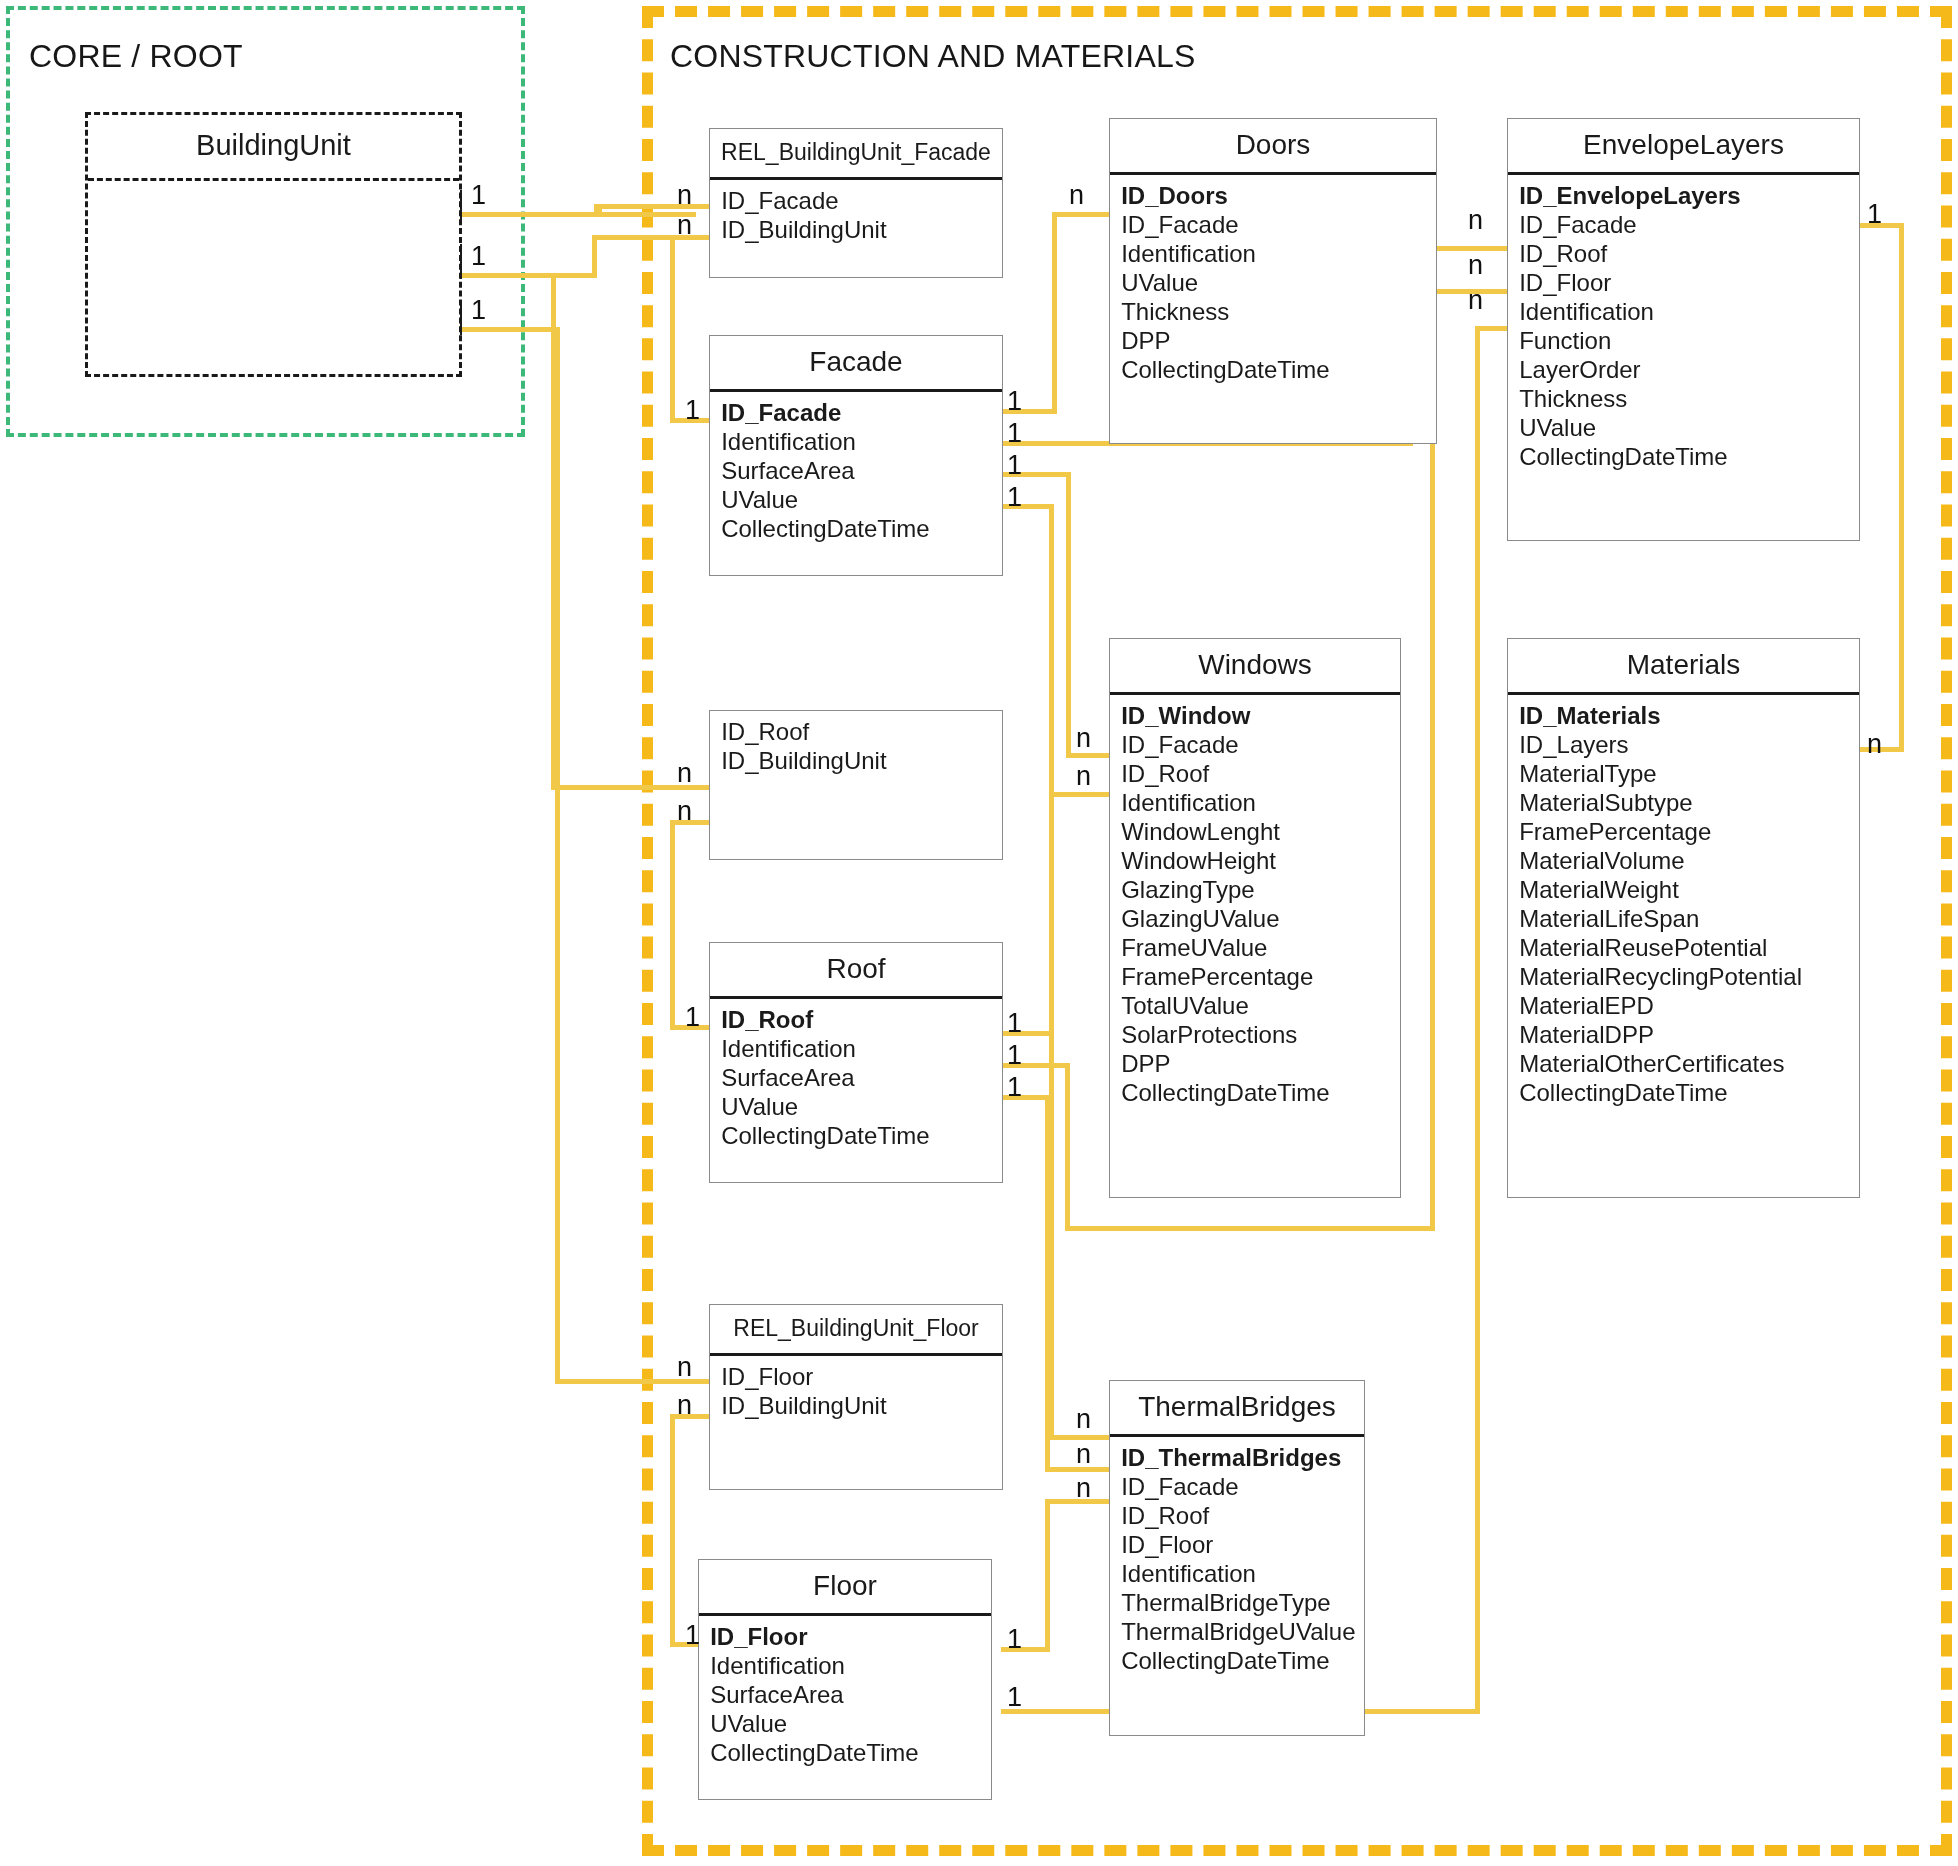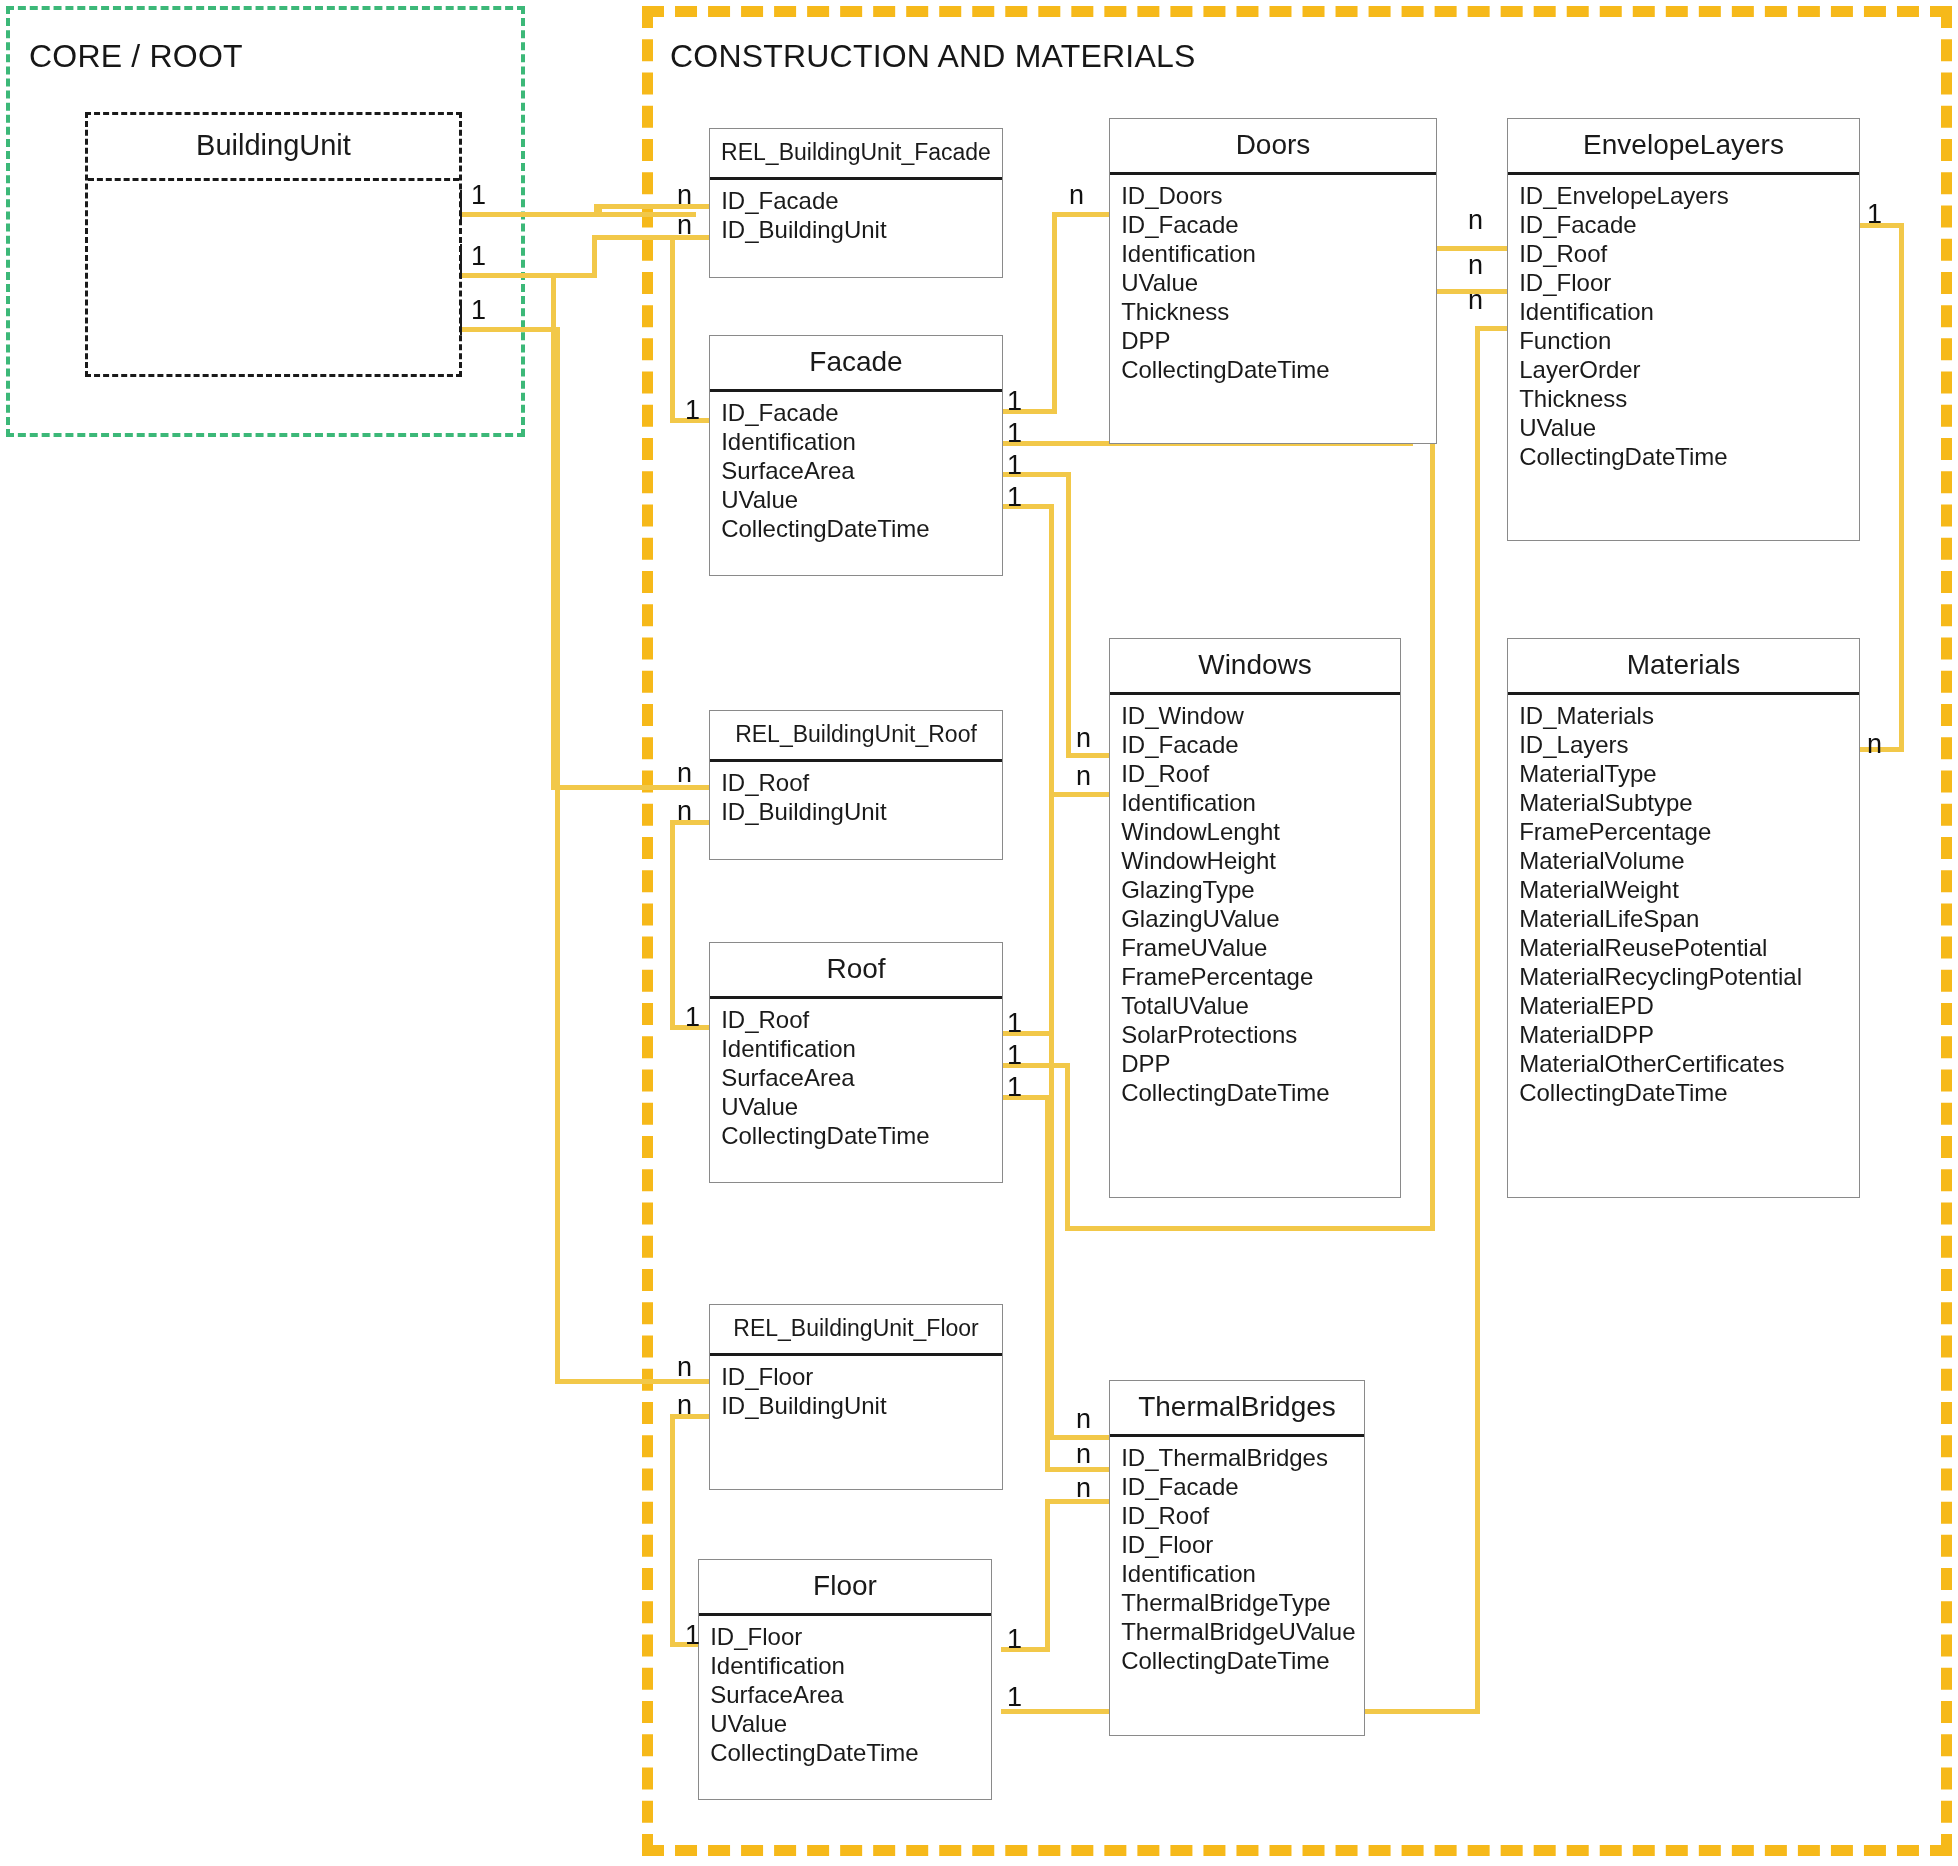--- a/index.html
+++ b/index.html
@@ -51,21 +51,21 @@
   }
   .entity .ebody{
     padding:6.4px 0 11.2px 11.2px;
   }
   .entity .attr{
     font-size:24px;
     line-height:29px;
     color:#1a1a1a;
     white-space:nowrap;
   }
-  .entity .attr.pk{ font-weight:normal; }
+  .entity .attr.pk{ font-weight:bold; }
   
   .entity.dashed{
     border:3.2px dashed #1a1a1a;
     background:transparent;
   }
   .entity.dashed .ehead{
     border-bottom:3.2px dashed #1a1a1a;
     font-size:29px;
     padding:14.4px 6.4px 16px 6.4px;
   }
@@ -278,21 +278,20 @@
       <div class="attr">Identification</div>
       <div class="attr">Function</div>
       <div class="attr">LayerOrder</div>
       <div class="attr">Thickness</div>
       <div class="attr">UValue</div>
       <div class="attr">CollectingDateTime</div>
     </div>
   </div>
 
   <div class="entity" style="left:709px; top:710px; width:294px; height:150px;">
-    <div class="ehead" style="font-size:23px;">REL_BuildingUnit_Roof</div>
     <div class="ebody">
       <div class="attr">ID_Roof</div>
       <div class="attr">ID_BuildingUnit</div>
     </div>
   </div>
 
   <div class="entity" style="left:709px; top:942px; width:294px; height:241px;">
     <div class="ehead">Roof</div>
     <div class="ebody">
       <div class="attr pk">ID_Roof</div>

